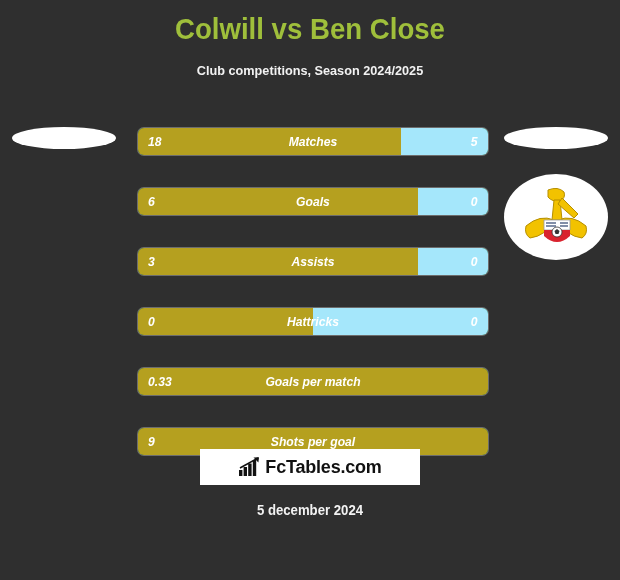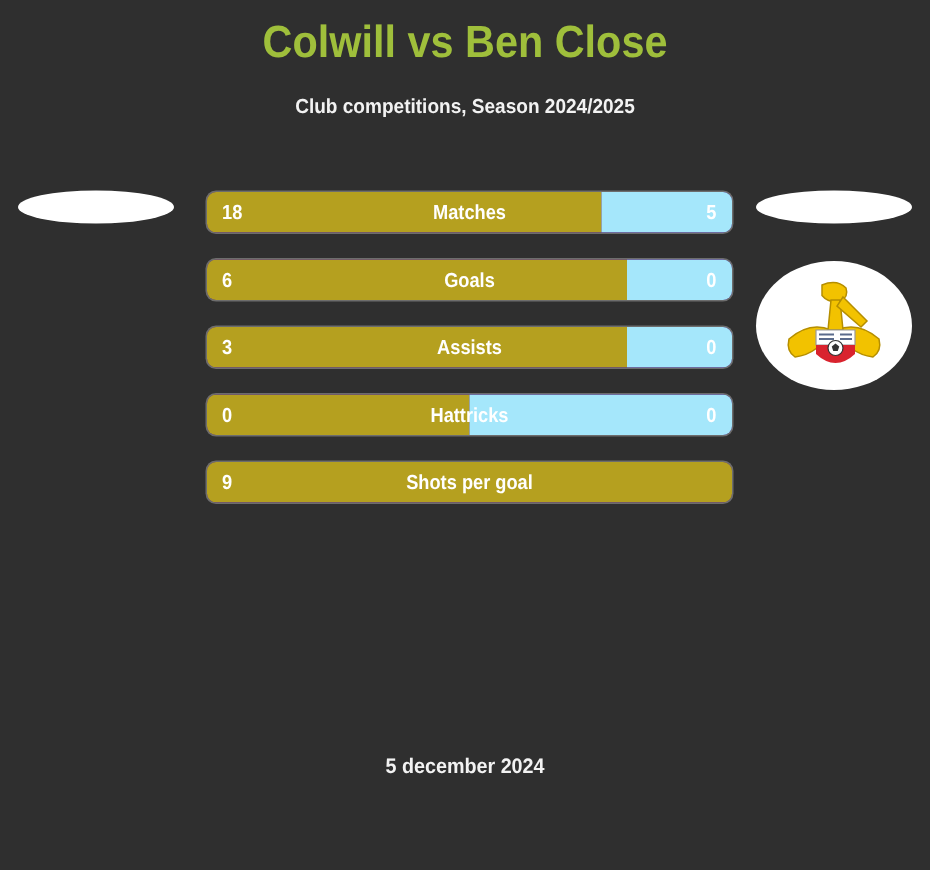--- a/index.html
+++ b/index.html
@@ -72,25 +72,26 @@
   
   .rows {
     position: absolute;
     left: 138px;
     top: 128px;
     width: 350px;
   }
   .row {
     position: relative;
     height: 27px;
-    margin-bottom: 18px;
+    margin-bottom: 33px;
     border-radius: 6px;
     overflow: hidden;
-    background: #4c1d95;
+    background: #15803d;
     box-shadow: 0 0 0 1px rgba(255,255,255,0.30);
+    font-style: italic;
   }
   .fill-home {
     position: absolute;
     left: 0; top: 0; bottom: 0;
     background: #b5a01f;
   }
   .fill-away {
     position: absolute;
     right: 0; top: 0; bottom: 0;
     background: #a5e7fb;
@@ -213,26 +214,42 @@
     </div>
 
     <div class="row">
       <div class="fill-home" style="width:50%;"></div>
       <div class="fill-away" style="width:50%;"></div>
       <div class="val val-home">0</div>
       <div class="row-label">Hattricks</div>
       <div class="val val-away">0</div>
     </div>
 
+    <div class="row single">
+      <div class="fill-home" style="width:100%;"></div>
+      <div class="val val-home">0.33</div>
+      <div class="row-label">Goals per match</div>
+    </div>
 
     <div class="row single">
       <div class="fill-home" style="width:100%;"></div>
       <div class="val val-home">9</div>
       <div class="row-label">Shots per goal</div>
     </div>
 
 
   </div>
 
+  <div class="watermark">
+    <svg class="wm-icon" viewBox="0 0 22 20" xmlns="http://www.w3.org/2000/svg">
+      <rect x="1" y="13" width="3.4" height="6" fill="#111111"></rect>
+      <rect x="5.6" y="10" width="3.4" height="9" fill="#111111"></rect>
+      <rect x="10.2" y="6.5" width="3.4" height="12.5" fill="#111111"></rect>
+      <rect x="14.8" y="3" width="3.4" height="16" fill="#111111"></rect>
+      <path d="M2 11 L20 1" stroke="#111111" stroke-width="1.6" fill="none"></path>
+      <path d="M15.5 0.6 L21 0.2 L20.4 5.4 Z" fill="#111111"></path>
+    </svg>
+    <span class="wm-text">FcTables.com</span>
+  </div>
 
   <div class="footer-date">5 december 2024</div>
 
 </div>
 
 </body></html>

